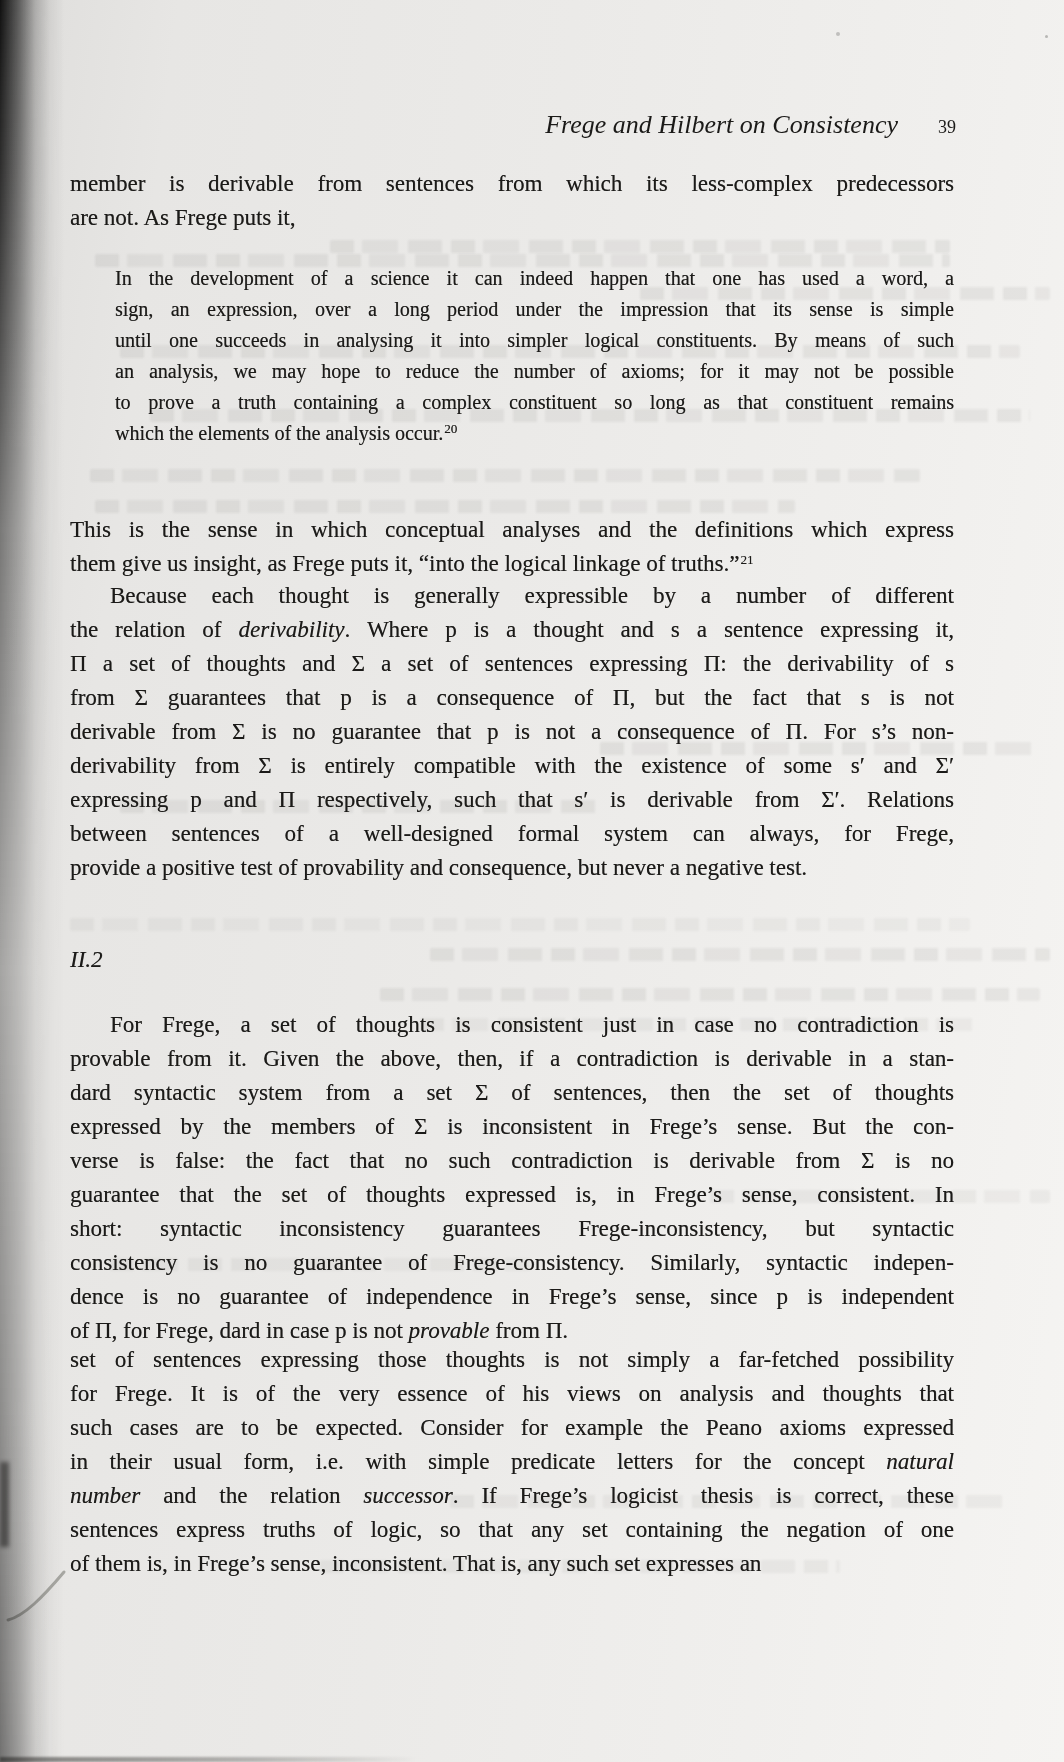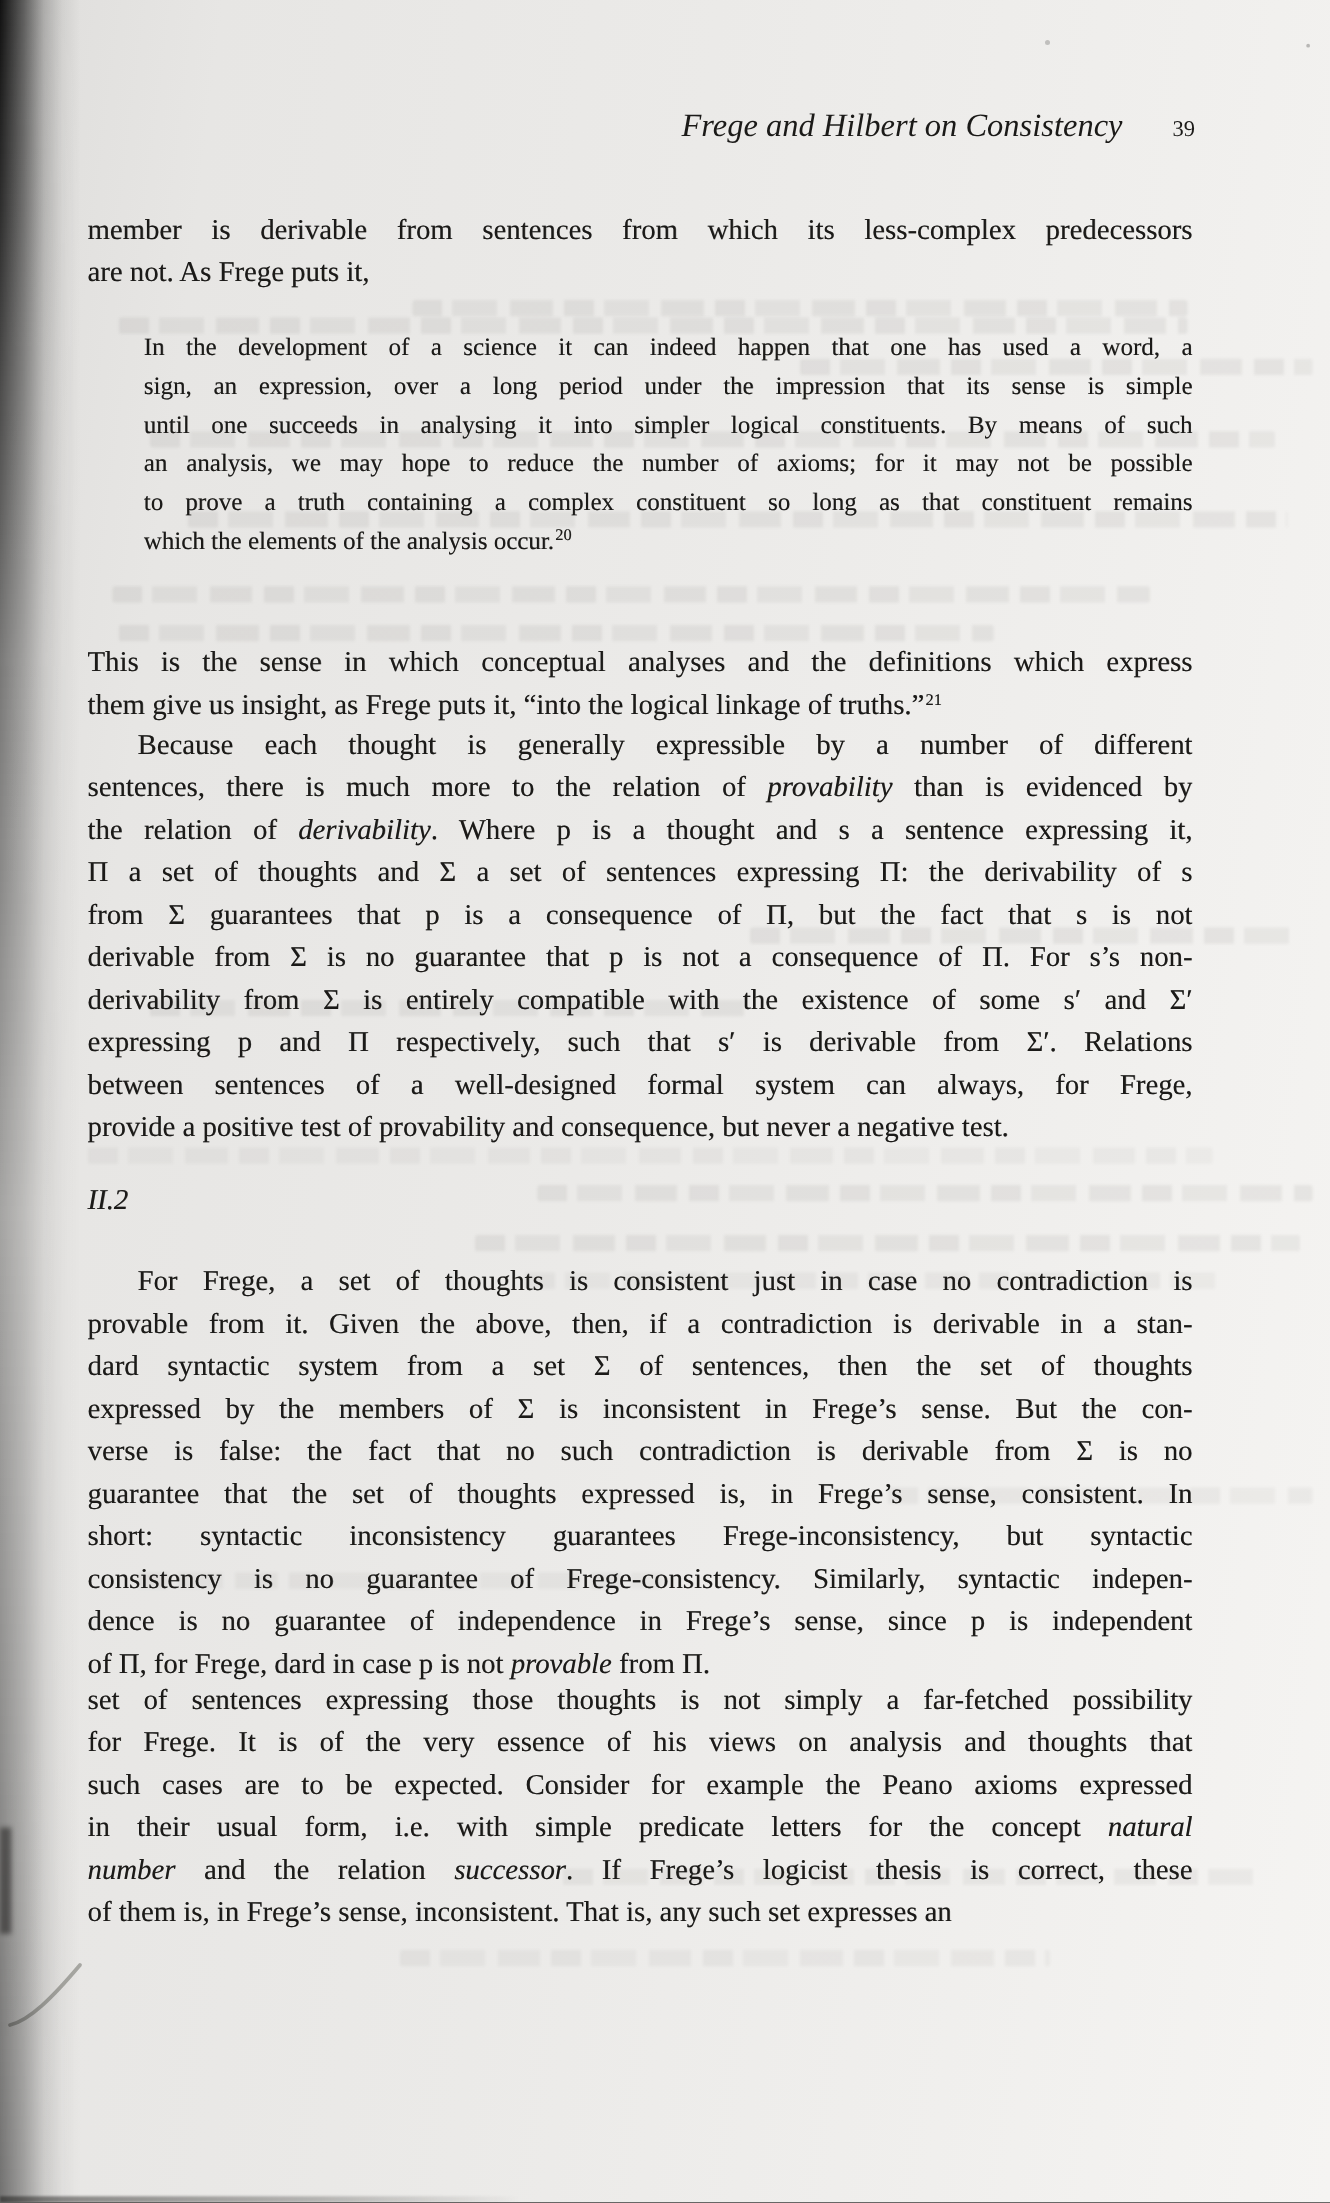--- a/index.html
+++ b/index.html
@@ -28,21 +28,21 @@
   
   .ghost{
     position:absolute;height:13px;filter:blur(1.3px);opacity:.55;border-radius:2px;pointer-events:none;
     background:repeating-linear-gradient(90deg,
       rgba(84,82,78,.16) 0 24px, rgba(84,82,78,0) 24px 32px,
       rgba(84,82,78,.13) 32px 68px, rgba(84,82,78,0) 68px 78px,
       rgba(84,82,78,.15) 78px 112px, rgba(84,82,78,0) 112px 121px);
   }
 
   .running-header{
-    position:absolute;left:70px;top:86px;width:886px;
+    position:absolute;left:70px;top:110px;width:886px;
     display:flex;justify-content:flex-end;align-items:baseline;gap:40px;
     line-height:30px;
   }
   .rh-title{font-style:italic;font-size:26px;}
   .rh-page{font-size:18px;}
 
   .block{position:absolute;left:70px;width:884px;}
   .block.quote{left:115px;width:839px;}
   .b0{top:167px;}
   .b1{top:263px;}
@@ -108,21 +108,20 @@
         <div class="line"><span>an analysis, we may hope to reduce the number of axioms; for it may not be possible</span></div>
         <div class="line"><span>to prove a truth containing a complex constituent so long as that constituent remains</span></div>
         <div class="line no-j"><span>which the elements of the analysis occur.</span><sup>20</sup></div>
       </div>
       <div class="block paragraph b2">
         <div class="line"><span>This is the sense in which conceptual analyses and the definitions which express</span></div>
         <div class="line no-j"><span>them give us insight, as Frege puts it, “into the logical linkage of truths.”</span><sup>21</sup></div>
       </div>
       <div class="block paragraph b3">
         <div class="line first-indent"><span>Because each thought is generally expressible by a number of different</span></div>
-        <div class="line"><span>sentences, there is much more to the relation of </span><span class="em">provability</span><span> than is evidenced by</span></div>
         <div class="line"><span>the relation of </span><span class="em">derivability</span><span>. Where p is a thought and s a sentence expressing it,</span></div>
         <div class="line"><span>Π a set of thoughts and Σ a set of sentences expressing Π: the derivability of s</span></div>
         <div class="line"><span>from Σ guarantees that p is a consequence of Π, but the fact that s is not</span></div>
         <div class="line"><span>derivable from Σ is no guarantee that p is not a consequence of Π. For s’s non-</span></div>
         <div class="line"><span>derivability from Σ is entirely compatible with the existence of some s′ and Σ′</span></div>
         <div class="line"><span>expressing p and Π respectively, such that s′ is derivable from Σ′. Relations</span></div>
         <div class="line"><span>between sentences of a well-designed formal system can always, for Frege,</span></div>
         <div class="line no-j"><span>provide a positive test of provability and consequence, but never a negative test.</span></div>
       </div>
       <div class="block heading b4 heading"><span>II.2</span></div>
@@ -137,20 +136,21 @@
         <div class="line"><span>consistency is no guarantee of Frege-consistency. Similarly, syntactic indepen-</span></div>
         <div class="line"><span>dence is no guarantee of independence in Frege’s sense, since p is independent</span></div>
         <div class="line no-j"><span>of Π, for Frege, dard in case p is not </span><span class="em">provable</span><span> from Π.</span></div>
       </div>
       <div class="block paragraph b6">
         <div class="line"><span>set of sentences expressing those thoughts is not simply a far-fetched possibility</span></div>
         <div class="line"><span>for Frege. It is of the very essence of his views on analysis and thoughts that</span></div>
         <div class="line"><span>such cases are to be expected. Consider for example the Peano axioms expressed</span></div>
         <div class="line"><span>in their usual form, i.e. with simple predicate letters for the concept </span><span class="em">natural</span></div>
         <div class="line"><span class="em">number</span><span> and the relation </span><span class="em">successor</span><span>. If Frege’s logicist thesis is correct, these</span></div>
+        <div class="line"><span>sentences express truths of logic, so that any set containing the negation of one</span></div>
         <div class="line no-j"><span>of them is, in Frege’s sense, inconsistent. That is, any such set expresses an</span></div>
       </div>
     </div>
 
   <svg class="pen-mark" width="90" height="70" viewBox="0 0 90 70">
     <path d="M8,62 C24,58 42,40 64,14" stroke="#9b9b97" stroke-width="3" fill="none" stroke-linecap="round" opacity="0.85"></path>
   </svg>
   <div class="smudge"></div>
   <div class="speck s1"></div>
   <div class="speck s2"></div>

